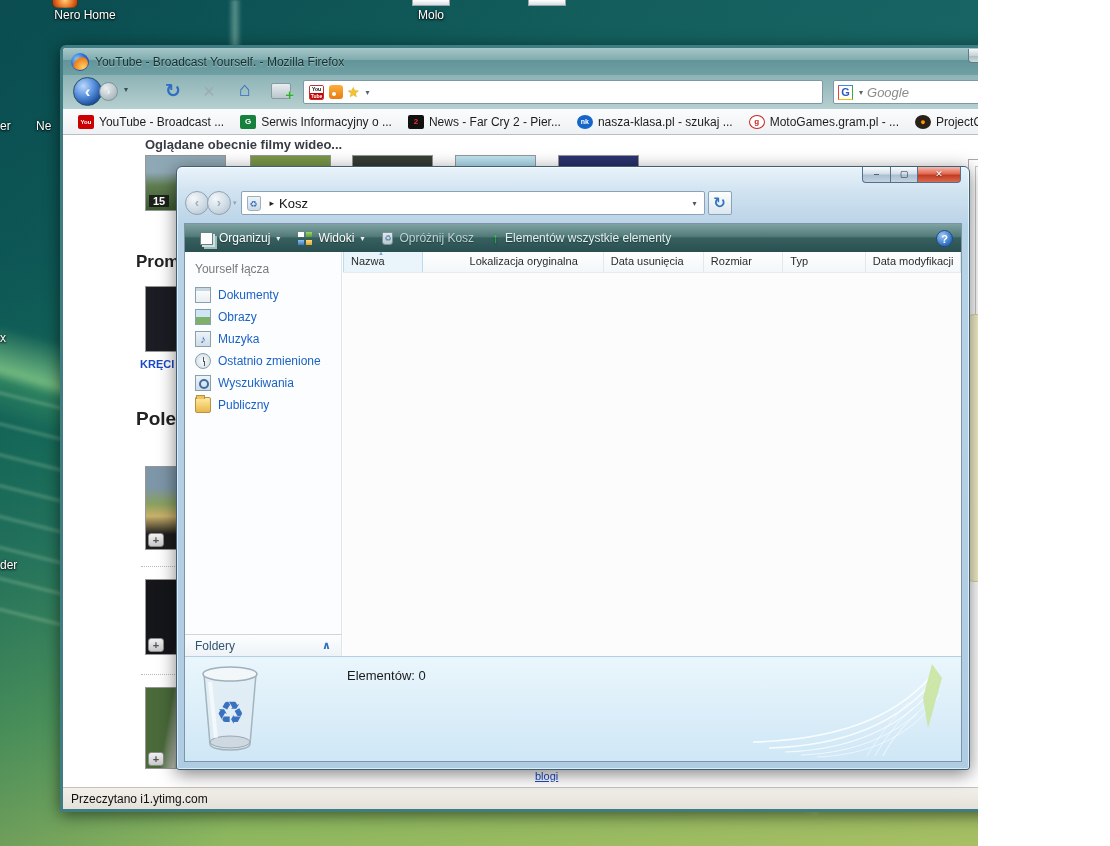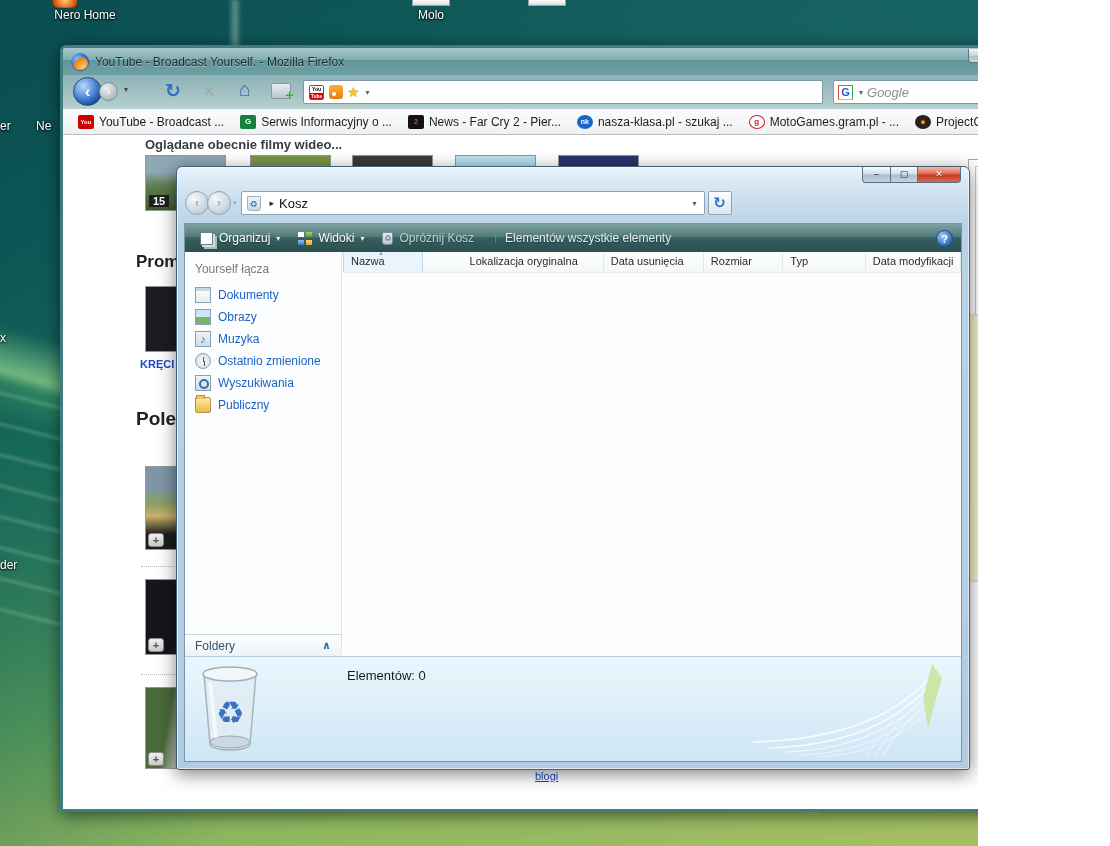--- a/index.html
+++ b/index.html
@@ -349,20 +349,24 @@
       <div class="pg-more-hidden">Więcej w kategorii Ludzie i</div>
       <div class="more-line" style="top:634px; color:#1a49c8; text-decoration:underline;">blogi</div>
 
       <div class="ff-scroll">
         <div class="scr-btn" style="top:0;">▲</div>
         <div class="scr-thumb"></div>
         <div class="scr-btn" style="bottom:0;">▼</div>
       </div>
     </div>
 
+    <div class="ff-status">
+      <span>Przeczytano i1.ytimg.com</span>
+      <div class="grip"></div>
+    </div>
   </div>
 
   <div class="ex-window">
     <div class="ex-capbtns">
       <div class="cbtn min">‒</div>
       <div class="cbtn max">▢</div>
       <div class="cbtn close">✕</div>
     </div>
 
     <div class="ex-addr">

